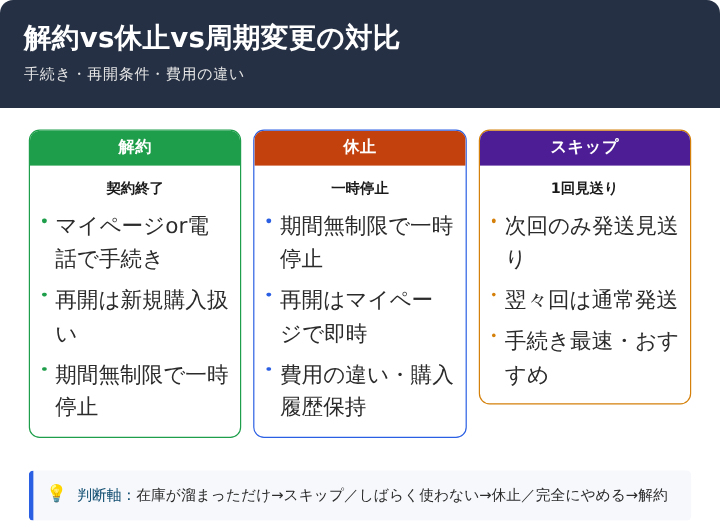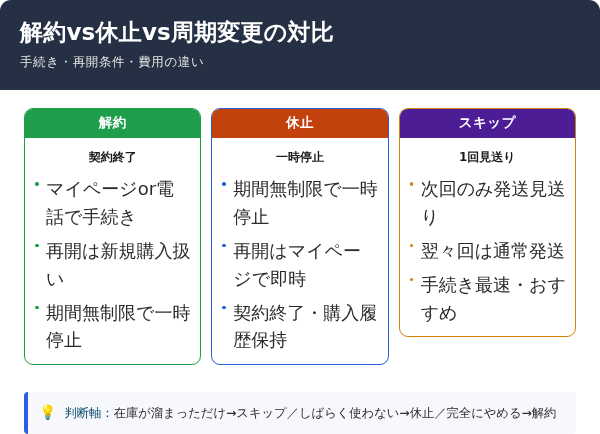--- a/index.html
+++ b/index.html
@@ -171,21 +171,21 @@
         </div>
       </div>
 
       <div class="card c-blue">
         <div class="card-head">休止</div>
         <div class="card-body">
           <div class="card-title">一時停止</div>
           <ul class="card-list">
             <li><span class="dot"></span><span>期間無制限で一時停止</span></li>
             <li><span class="dot"></span><span>再開はマイページで即時</span></li>
-            <li><span class="dot"></span><span>契約終了・購入履歴保持</span></li>
+            <li><span class="dot"></span><span>費用の違い・購入履歴保持</span></li>
           </ul>
         </div>
       </div>
 
       <div class="card c-orange">
         <div class="card-head">スキップ</div>
         <div class="card-body">
           <div class="card-title">1回見送り</div>
           <ul class="card-list">
             <li><span class="dot"></span><span>次回のみ発送見送り</span></li>

